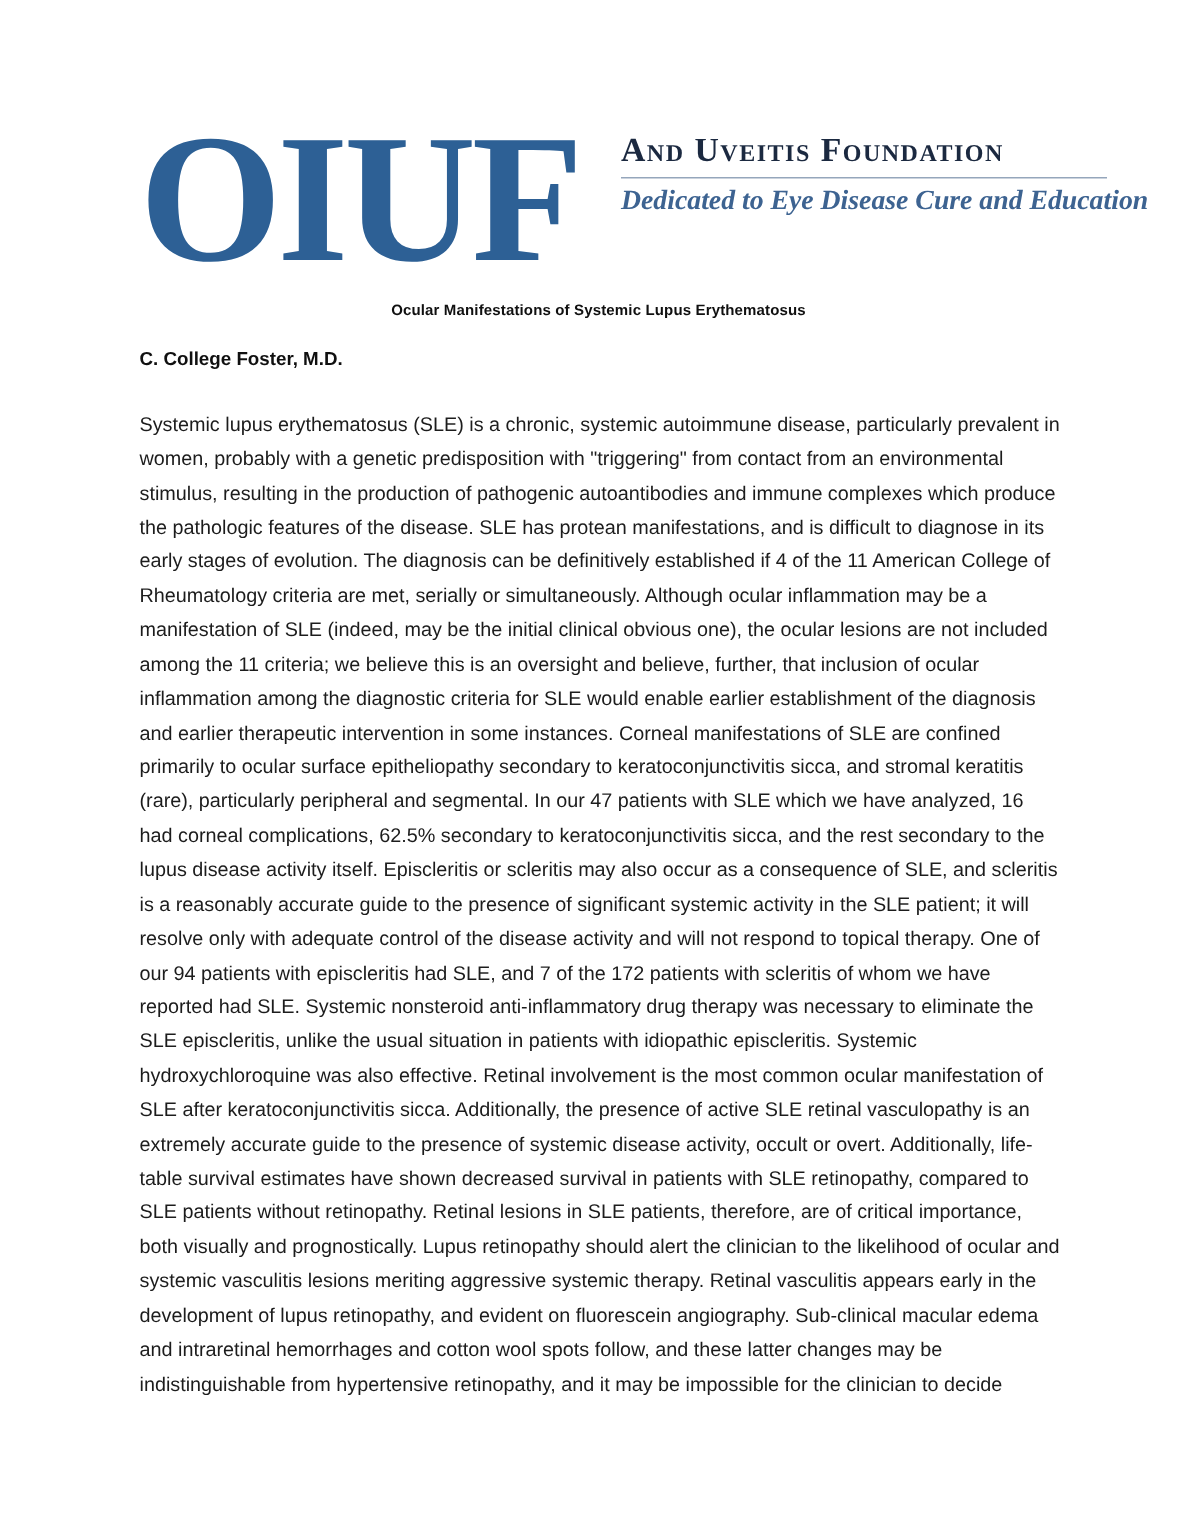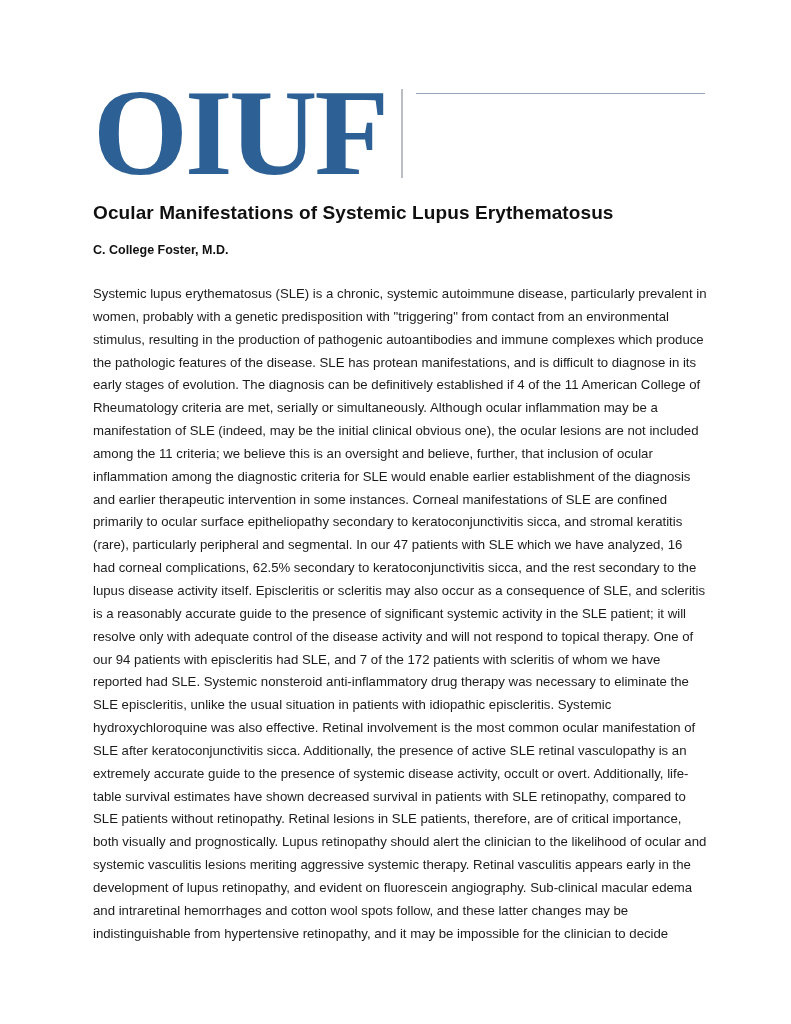--- a/index.html
+++ b/index.html
@@ -43,21 +43,21 @@
     font-family: "Liberation Serif", serif;
     font-style: italic;
     font-weight: 700;
     font-size: 18.5px;
     line-height: 22px;
     color: #3d6391;
     white-space: nowrap;
   }
 
   
-  .article-title { font-size: 19px; font-weight: 700; color: #101010; margin-top: 22px; letter-spacing: 0.1px; }
+  .article-title { font-size: 10px; font-weight: 700; color: #101010; margin-top: 22px; letter-spacing: 0.1px; text-align: center; }
   .article-author { font-size: 12.5px; font-weight: 700; color: #101010; margin-top: 19px; }
   .body-text {
     margin-top: 26px;
     width: 614px;
     font-size: 13.2px;
     line-height: 22.85px;
     color: #1c1c1c;
     text-align: left;
   }
   .body-text .bold-run { font-weight: 400; }
@@ -65,21 +65,23 @@
 </head>
 <body>
 
 <div class="page">
   <div class="content">
 
     <header class="logo-row">
       <div class="logo-acronym">OIUF</div>
       <div class="logo-divider"></div>
       <div class="logo-text">
+        <div class="org-name">And Uveitis Foundation</div>
         <div class="tagline-rule"></div>
+        <div class="org-tagline">Dedicated to Eye Disease Cure and Education</div>
       </div>
     </header>
 
     <h1 class="article-title">Ocular Manifestations of Systemic Lupus Erythematosus</h1>
 
     <div class="article-author">C. College Foster, M.D.</div>
 
     <p class="body-text"><span>Systemic lupus erythematosus (SLE) is a chronic, systemic autoimmune disease, particularly prevalent in women, probably with a genetic predisposition with "triggering" from contact from an environmental stimulus, resulting in the production of pathogenic autoantibodies and immune complexes which produce the pathologic features of the disease. SLE has protean manifestations, and is difficult to diagnose in its early stages of evolution. The diagnosis can be definitively established if 4 of the 11 American College of Rheumatology criteria are met, serially or simultaneously. Although ocular inflammation may be a manifestation of SLE (indeed, may be the initial clinical obvious one), the ocular lesions </span><span class="bold-run">are not</span><span> included among the 11 criteria; we believe this is an oversight and believe, further, that inclusion of ocular inflammation among the diagnostic criteria for SLE would enable earlier establishment of the diagnosis and earlier therapeutic intervention in some instances. Corneal manifestations of SLE are confined primarily to ocular surface epitheliopathy secondary to keratoconjunctivitis sicca, and stromal keratitis (rare), particularly peripheral and segmental. In our 47 patients with SLE which we have analyzed, 16 had corneal complications, 62.5% secondary to keratoconjunctivitis sicca, and the rest secondary to the lupus disease activity itself. Episcleritis or scleritis may also occur as a consequence of SLE, and scleritis is a reasonably accurate guide to the presence of significant systemic activity in the SLE patient; it will resolve only with adequate control of the disease activity and will not respond to topical therapy. One of our 94 patients with episcleritis had SLE, and 7 of the 172 patients with scleritis of whom we have reported had SLE. Systemic nonsteroid anti-inflammatory drug therapy was necessary to eliminate the SLE episcleritis, unlike the usual situation in patients with idiopathic episcleritis. Systemic hydroxychloroquine was also effective. Retinal involvement is the most common ocular manifestation of SLE after keratoconjunctivitis sicca. Additionally, the presence of active SLE retinal vasculopathy is an extremely accurate guide to the presence of systemic disease activity, occult or overt. Additionally, life-table survival estimates have shown decreased survival in patients with SLE retinopathy, compared to SLE patients without retinopathy. Retinal lesions in SLE patients, therefore, are of critical importance, both visually and prognostically. Lupus retinopathy should alert the clinician to the likelihood of ocular and systemic vasculitis lesions meriting aggressive systemic therapy. Retinal vasculitis appears early in the development of lupus retinopathy, and evident on fluorescein angiography. Sub-clinical macular edema and intraretinal hemorrhages and cotton wool spots follow, and these latter changes may be indistinguishable from hypertensive retinopathy, and it may be impossible for the clinician to decide</span></p>
 
   </div>

